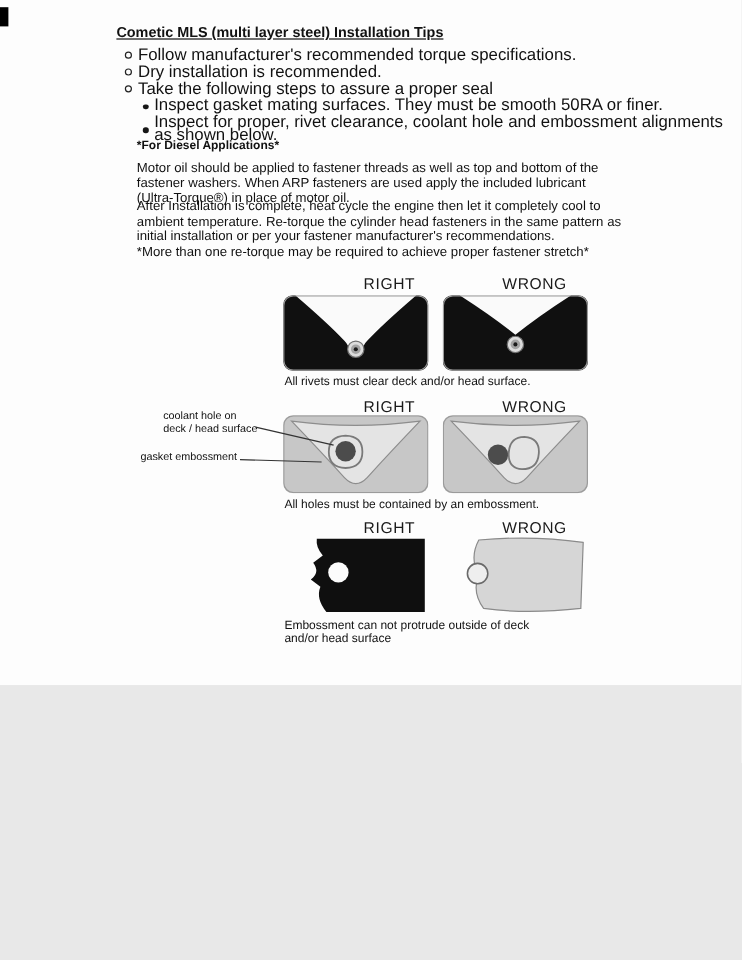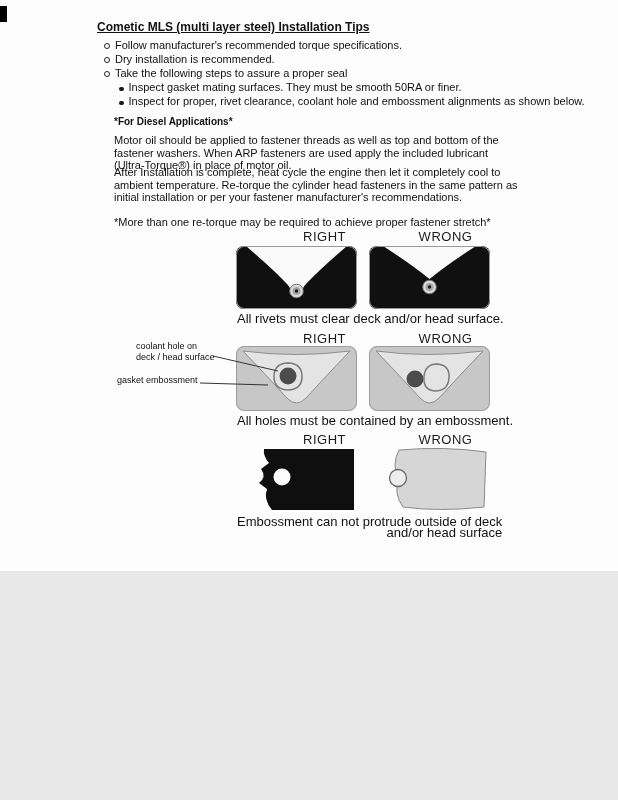--- a/index.html
+++ b/index.html
@@ -4,35 +4,35 @@
 <style>
   html,body{margin:0;padding:0;}
   body{background:#e8e8e8;}
   .page{position:relative;width:618px;height:571px;margin:0 auto;background:#fdfdfd;
         font-family:"Liberation Sans",sans-serif;color:#111;overflow:hidden;}
   .scan-mark{position:absolute;left:0;top:6px;width:7px;height:16px;background:#000;}
   .bottom-mark{position:absolute;left:95px;top:792px;width:34px;height:3px;background:#c4c4c4;}
   .title{position:absolute;left:97px;top:20px;font-size:12px;font-weight:bold;
          text-decoration:underline;white-space:nowrap;}
   .tips{position:absolute;left:104px;top:40px;list-style:none;margin:0;padding:0;
-        font-size:11px;line-height:11px;}
+        font-size:14px;line-height:11px;}
   .tips li{display:flex;margin-bottom:3px;}
   .tips li.sub{margin-left:15px;align-items:center;}
   .b-open{flex:none;width:4px;height:4px;border:1px solid #222;border-radius:50%;margin:3px 5px 0 0;}
   .b-fill{flex:none;width:4.5px;height:4.5px;background:#161616;border-radius:50%;margin:3px 5px 0 0;}
   .diesel-head{position:absolute;left:114px;top:116px;font-size:10px;font-weight:bold;}
   .para{position:absolute;left:114px;font-size:11px;line-height:12.5px;}
   .p1{top:134px;width:392px;}
   .p2{top:166px;width:404px;}
-  .note{top:216px;width:430px;}
+  .note{top:204px;width:430px;}
   .fig-labels{position:absolute;left:252px;width:254px;display:flex;justify-content:flex-end;}
   .fig-labels span{display:block;width:121px;text-align:center;font-size:13px;
                    letter-spacing:.5px;color:#1a1a1a;}
   .fig-row{position:absolute;left:236px;width:254px;display:flex;justify-content:space-between;}
-  .fig-caption{position:absolute;left:237px;font-size:13px;line-height:11px;white-space:pre-line;text-align:right;}
+  .fig-caption{position:absolute;left:237px;font-size:10px;line-height:11px;white-space:pre-line;}
   svg.diag{display:block;}
   .ann{position:absolute;font-size:9px;line-height:10.5px;white-space:pre-line;color:#111;}
   .ann-1{left:136px;top:341px;}
   .ann-2{left:117px;top:375px;}
   .leader{position:absolute;left:110px;top:340px;}
   .warranty{position:absolute;left:107px;top:574px;width:407px;font-size:6px;line-height:7px;color:#1c1c1c;}
   .warranty h2{font-size:6.2px;margin:0 0 4px 0;}
   .warranty p{margin:0 0 4.5px 0;white-space:pre-line;}
   .footer-code{position:absolute;left:386px;top:744px;font-size:12px;letter-spacing:.3px;margin-left:45px;}
 </style>

